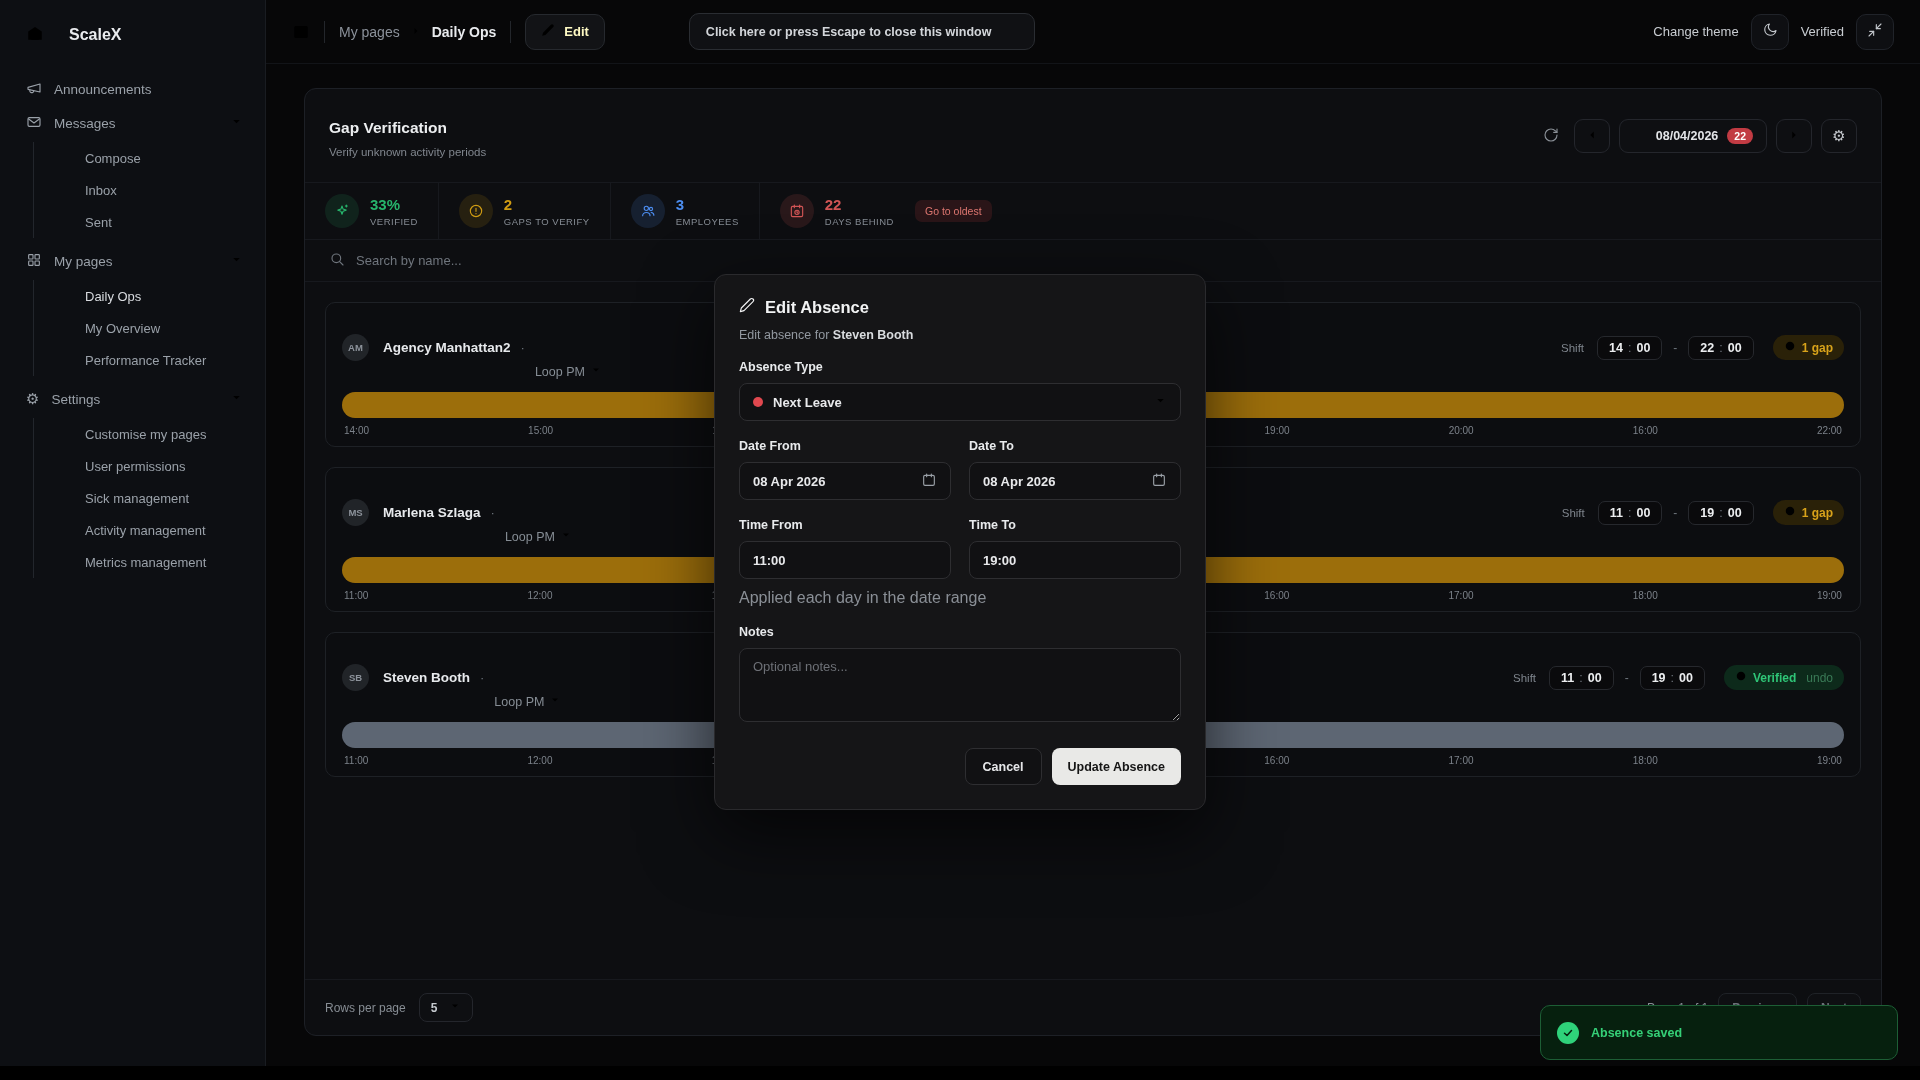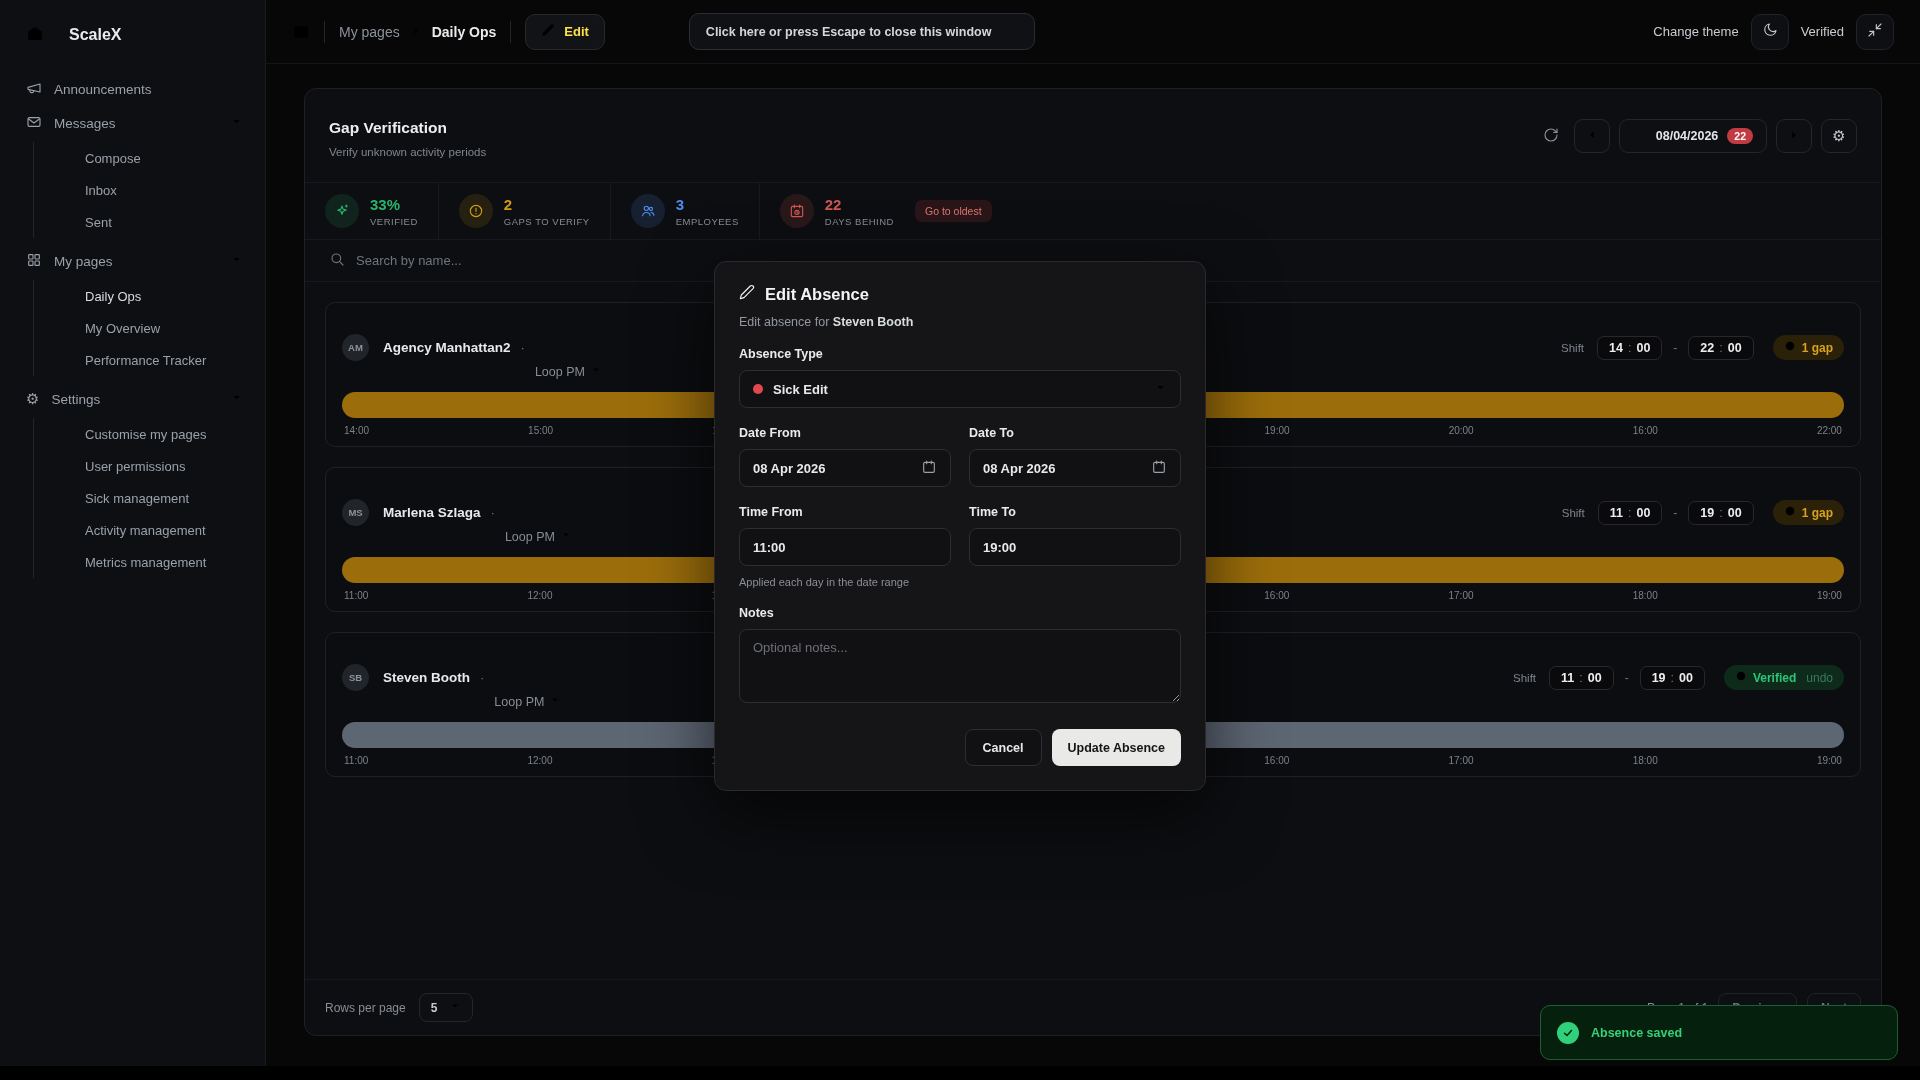--- a/index.html
+++ b/index.html
@@ -32,21 +32,21 @@
   .topbar { height:64px; flex:none; display:flex; align-items:center; gap:14px;
             padding:0 26px; border-bottom:1px solid #121418; }
   .tb-icon-btn { color:#b9bec5; background:none; border:none; display:flex; cursor:pointer; }
   .vdiv { width:1px; height:22px; background:#23262b; }
   .crumbs { display:flex; align-items:center; gap:10px; font-size:14px; }
   .crumb-parent { color:#8b919a; cursor:pointer; }
   .crumb-sep { color:#6d737b; }
   .crumb-current { color:#e8eaed; font-weight:bold; }
   .btn-edit { display:flex; align-items:center; gap:9px; height:36px; padding:0 15px;
               background:#121316; border:1px solid #26292e; border-radius:10px;
-              color:#fde047; font-size:13px; font-weight:bold; cursor:pointer; }
+              color:#fef9c3; font-size:13px; font-weight:bold; cursor:pointer; }
   .escape-pill { display:flex; align-items:center; gap:14px; height:37px; padding:0 16px;
                  margin-left:70px; background:#101114; border:1px solid #2a2d32;
                  border-radius:10px; color:#d3d6da; font-size:12.5px; font-weight:bold; cursor:pointer; }
   .escape-pill .x { color:#9aa0a7; display:flex; }
   .topbar-right { margin-left:auto; display:flex; align-items:center; gap:12px; }
   .tb-label { color:#c8ccd1; font-size:13px; }
   .tb-sq { width:38px; height:36px; display:flex; align-items:center; justify-content:center;
            background:#0e0f12; border:1px solid #202329; border-radius:10px;
            color:#c3c7cc; cursor:pointer; }
 
@@ -119,39 +119,39 @@
   .card-foot { margin-top:auto; border-top:1px solid #17191e; height:56px; flex:none;
                display:flex; align-items:center; padding:0 20px; font-size:12px; color:#878d94; }
   .rpp-select { display:flex; align-items:center; gap:12px; margin-left:13px; background:#0e0f12;
                 border:1px solid #24262c; border-radius:8px; padding:6px 11px; color:#c6cacf;
                 font-weight:bold; cursor:pointer; }
   .foot-right { margin-left:auto; display:flex; align-items:center; gap:10px; }
   .pg-btn { background:#0e0f12; border:1px solid #1f2227; border-radius:8px; padding:7px 13px;
             color:#6b7178; font-size:12px; font-weight:bold; cursor:pointer; }
 
   
-  .modal { position:fixed; left:50%; transform:translateX(-50%); top:261px; width:492px;
+  .modal { position:fixed; left:50%; transform:translateX(-50%); top:274px; width:492px;
            background:#151517; border:1px solid #2a2a2d; border-radius:12px;
            box-shadow:0 24px 70px rgba(0,0,0,.65); padding:22px 24px 24px; z-index:50; }
   .modal-title { display:flex; align-items:center; gap:10px; color:#f2f3f4;
                  font-size:16.5px; font-weight:bold; }
   .modal-sub { margin-top:11px; color:#9298a0; font-size:12.5px; }
   .modal-sub b { color:#d9dcdf; }
   .f-label { font-size:12.5px; font-weight:bold; color:#e8eaec; margin:18px 0 9px; }
   .f-box { display:flex; align-items:center; height:38px; background:#111113;
            border:1px solid #2e2e31; border-radius:8px; padding:0 13px; font-size:13px;
            font-weight:bold; color:#e8e9eb; cursor:pointer; }
   .f-box .grow { flex:1; }
   .red-dot { width:10px; height:10px; border-radius:50%; background:#e0484f; margin-right:10px; }
   .f-box .chev, .f-box .cal { color:#9aa0a7; }
   .grid2 { display:grid; grid-template-columns:1fr 1fr; column-gap:18px; }
   .f-input { width:100%; height:38px; background:#111113; border:1px solid #2e2e31;
              border-radius:8px; padding:0 13px; font-size:13px; font-weight:bold; color:#e8e9eb;
              font-family:inherit; outline:none; }
-  .helper { margin-top:10px; font-size:11px; color:#8a8f96; }
+  .helper { margin-top:10px; font-size:16px; color:#8a8f96; }
   .notes { width:100%; height:74px; background:#111113; border:1px solid #2e2e31; border-radius:8px;
            padding:10px 13px; font-size:13px; color:#e8e9eb; font-family:inherit; outline:none;
            resize:vertical; }
   .notes::placeholder { color:#6d7076; }
   .modal-foot { display:flex; justify-content:flex-end; gap:10px; margin-top:22px; }
   .btn-cancel { height:37px; padding:0 17px; background:#111113; border:1px solid #2e2e31;
                 border-radius:8px; color:#e6e7e9; font-size:12.5px; font-weight:bold;
                 font-family:inherit; cursor:pointer; }
   .btn-primary { height:37px; padding:0 16px; background:#e9e9e7; border:none; border-radius:8px;
                  color:#151515; font-size:12.5px; font-weight:bold; font-family:inherit; cursor:pointer; }
@@ -591,21 +591,21 @@
     <span>Edit Absence</span>
   </div>
   <div class="modal-sub">
     <span>Edit absence for</span>
     <b>Steven Booth</b>
   </div>
 
   <div class="f-label">Absence Type</div>
   <div class="f-box">
     <span class="red-dot"></span>
-    <span class="grow">Sick Edit</span>
+    <span class="grow">Next Leave</span>
     <span class="chev"><svg class="ic13" viewBox="0 0 24 24">
           <polyline points="6 9 12 15 18 9"></polyline>
         </svg></span>
   </div>
 
   <div class="grid2">
     <div>
       <div class="f-label">Date From</div>
       <div class="f-box">
         <span class="grow">08 Apr 2026</span>

